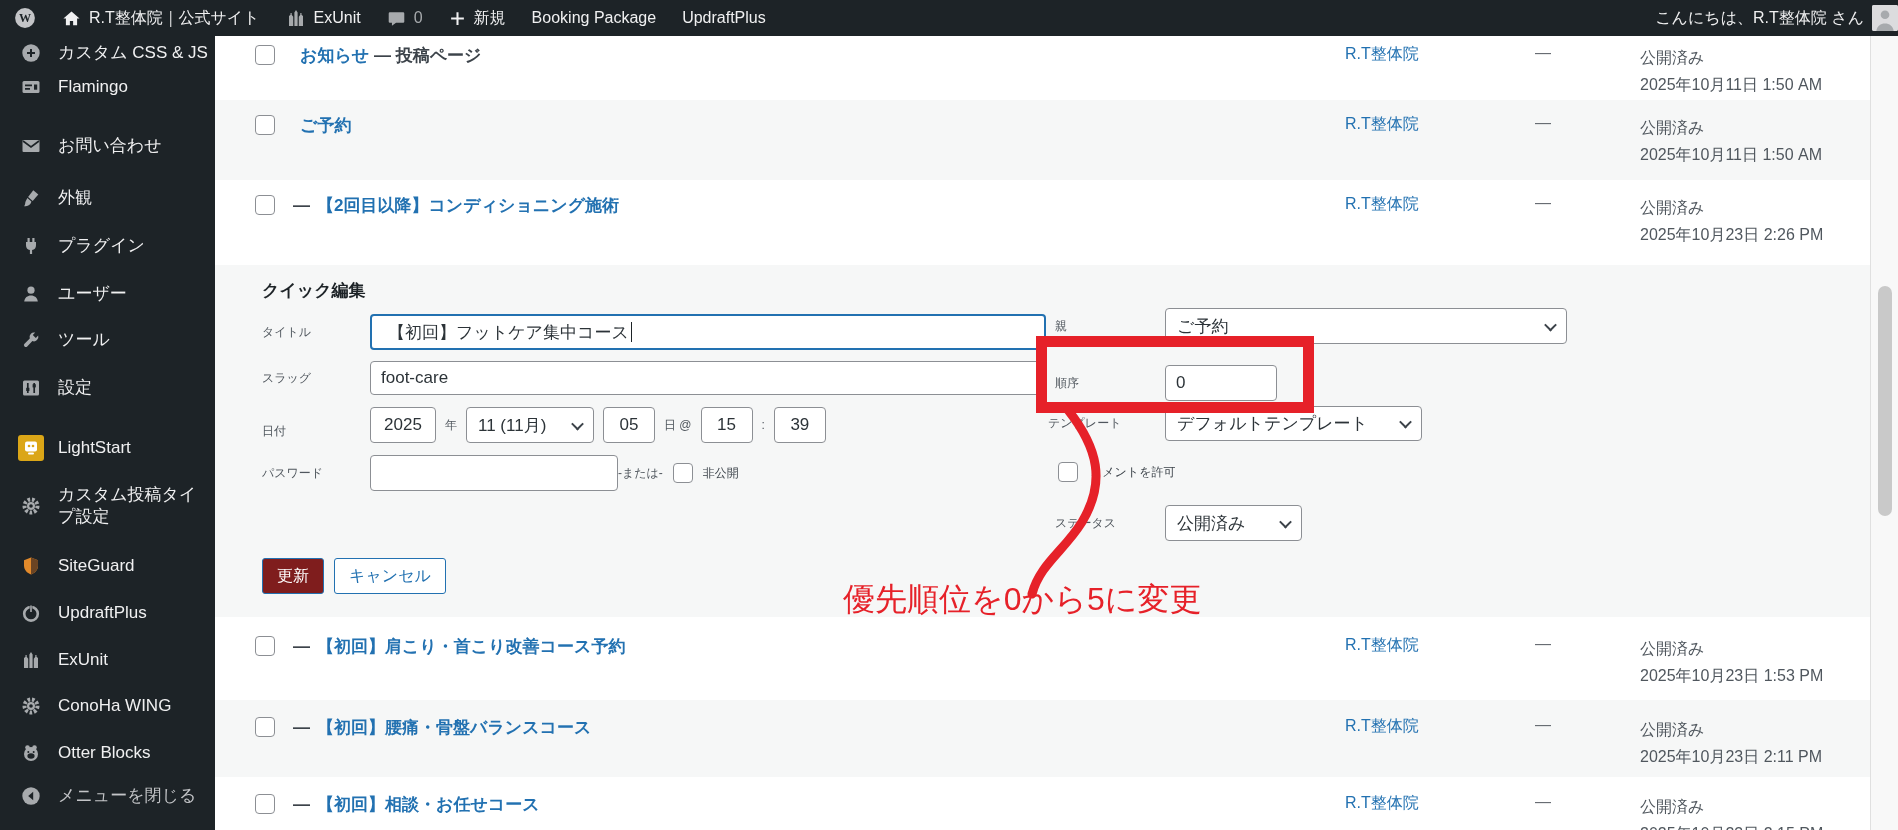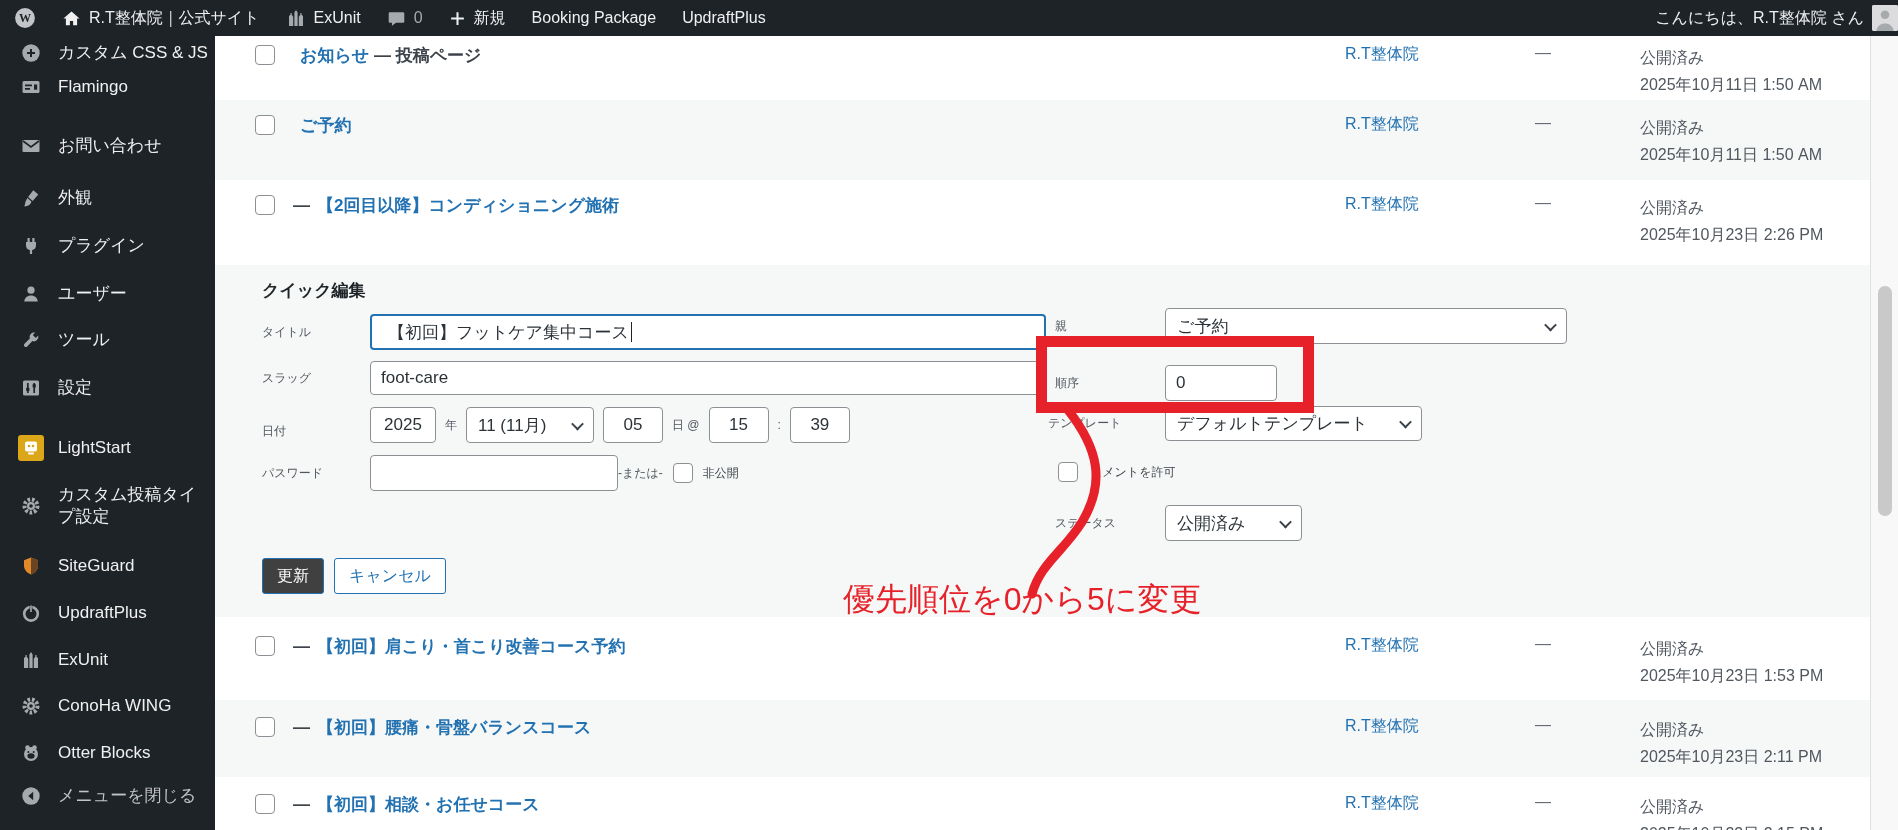--- a/index.html
+++ b/index.html
@@ -40,32 +40,32 @@
 
   
   .qe { position:relative; height:352px; background:#f6f7f7; }
   .qe-heading { position:absolute; left:47px; top:14px; font-size:17px; font-weight:700; color:#1d2327; }
   .qe-line { position:absolute; display:flex; align-items:center; }
   .qe-label { color:#50575e; font-size:12px; }
   .lbl-l { width:108px; flex:none; }
   .lbl-r { width:110px; flex:none; }
   .ti { border:1px solid #8c8f94; border-radius:4px; height:34px; background:#fff; color:#2c3338;
     font-size:17px; padding:0 10px; font-family:inherit; }
-  .ti-sm { width:60px; height:36px; text-align:center; }
+  .ti-sm { width:52px; height:36px; text-align:center; }
   .fake-input { border:1px solid #8c8f94; border-radius:4px; height:34px; background:#fff; color:#2c3338;
     font-size:17px; padding:0 11px; display:flex; align-items:center; cursor:text; }
   .title-box { width:676px; height:36px; border:2px solid #2271b1; padding:0 16px; }
   .caret { width:1.5px; height:20px; background:#1d2327; margin-left:2px; }
   .sel { border:1px solid #8c8f94; border-radius:4px; height:36px; background:#fff; color:#2c3338; font-size:17px;
     padding:0 11px; display:flex; align-items:center; justify-content:space-between; gap:10px; cursor:pointer; }
   .chev { flex:none; width:9px; height:9px; border-right:2px solid #3c434a; border-bottom:2px solid #3c434a;
     transform:rotate(45deg) translate(-1px,-1px); }
   .qe-cb { flex:none; width:20px; height:20px; border:1.5px solid #8c8f94; border-radius:4px; background:#fff; cursor:pointer; }
   .btn { height:36px; padding:0 14px; border-radius:3px; font-size:16px; cursor:pointer; font-family:inherit; }
-  .btn-primary { background:#404040; border:1px solid #2271b1; color:#fff; }
+  .btn-primary { background:#7f1d1d; border:1px solid #2271b1; color:#fff; }
   .btn-secondary { background:#fff; border:1px solid #2271b1; color:#2271b1; margin-left:10px; }
 
   
   .scrollbar { position:absolute; right:0; top:36px; width:28px; height:794px; background:#f8f8f8; border-left:1px solid #e0e0e0; z-index:45; }
   .scroll-thumb { position:absolute; left:7px; top:250px; width:14px; height:230px; background:#c9c9c9; border-radius:7px; }
 
   
   .red-box { position:absolute; left:1036px; top:336px; width:278px; height:77px; border:11px solid #e62129;
     z-index:50; pointer-events:none; }
   .red-arrow { position:absolute; left:0; top:0; width:1898px; height:830px; z-index:51; pointer-events:none; }

